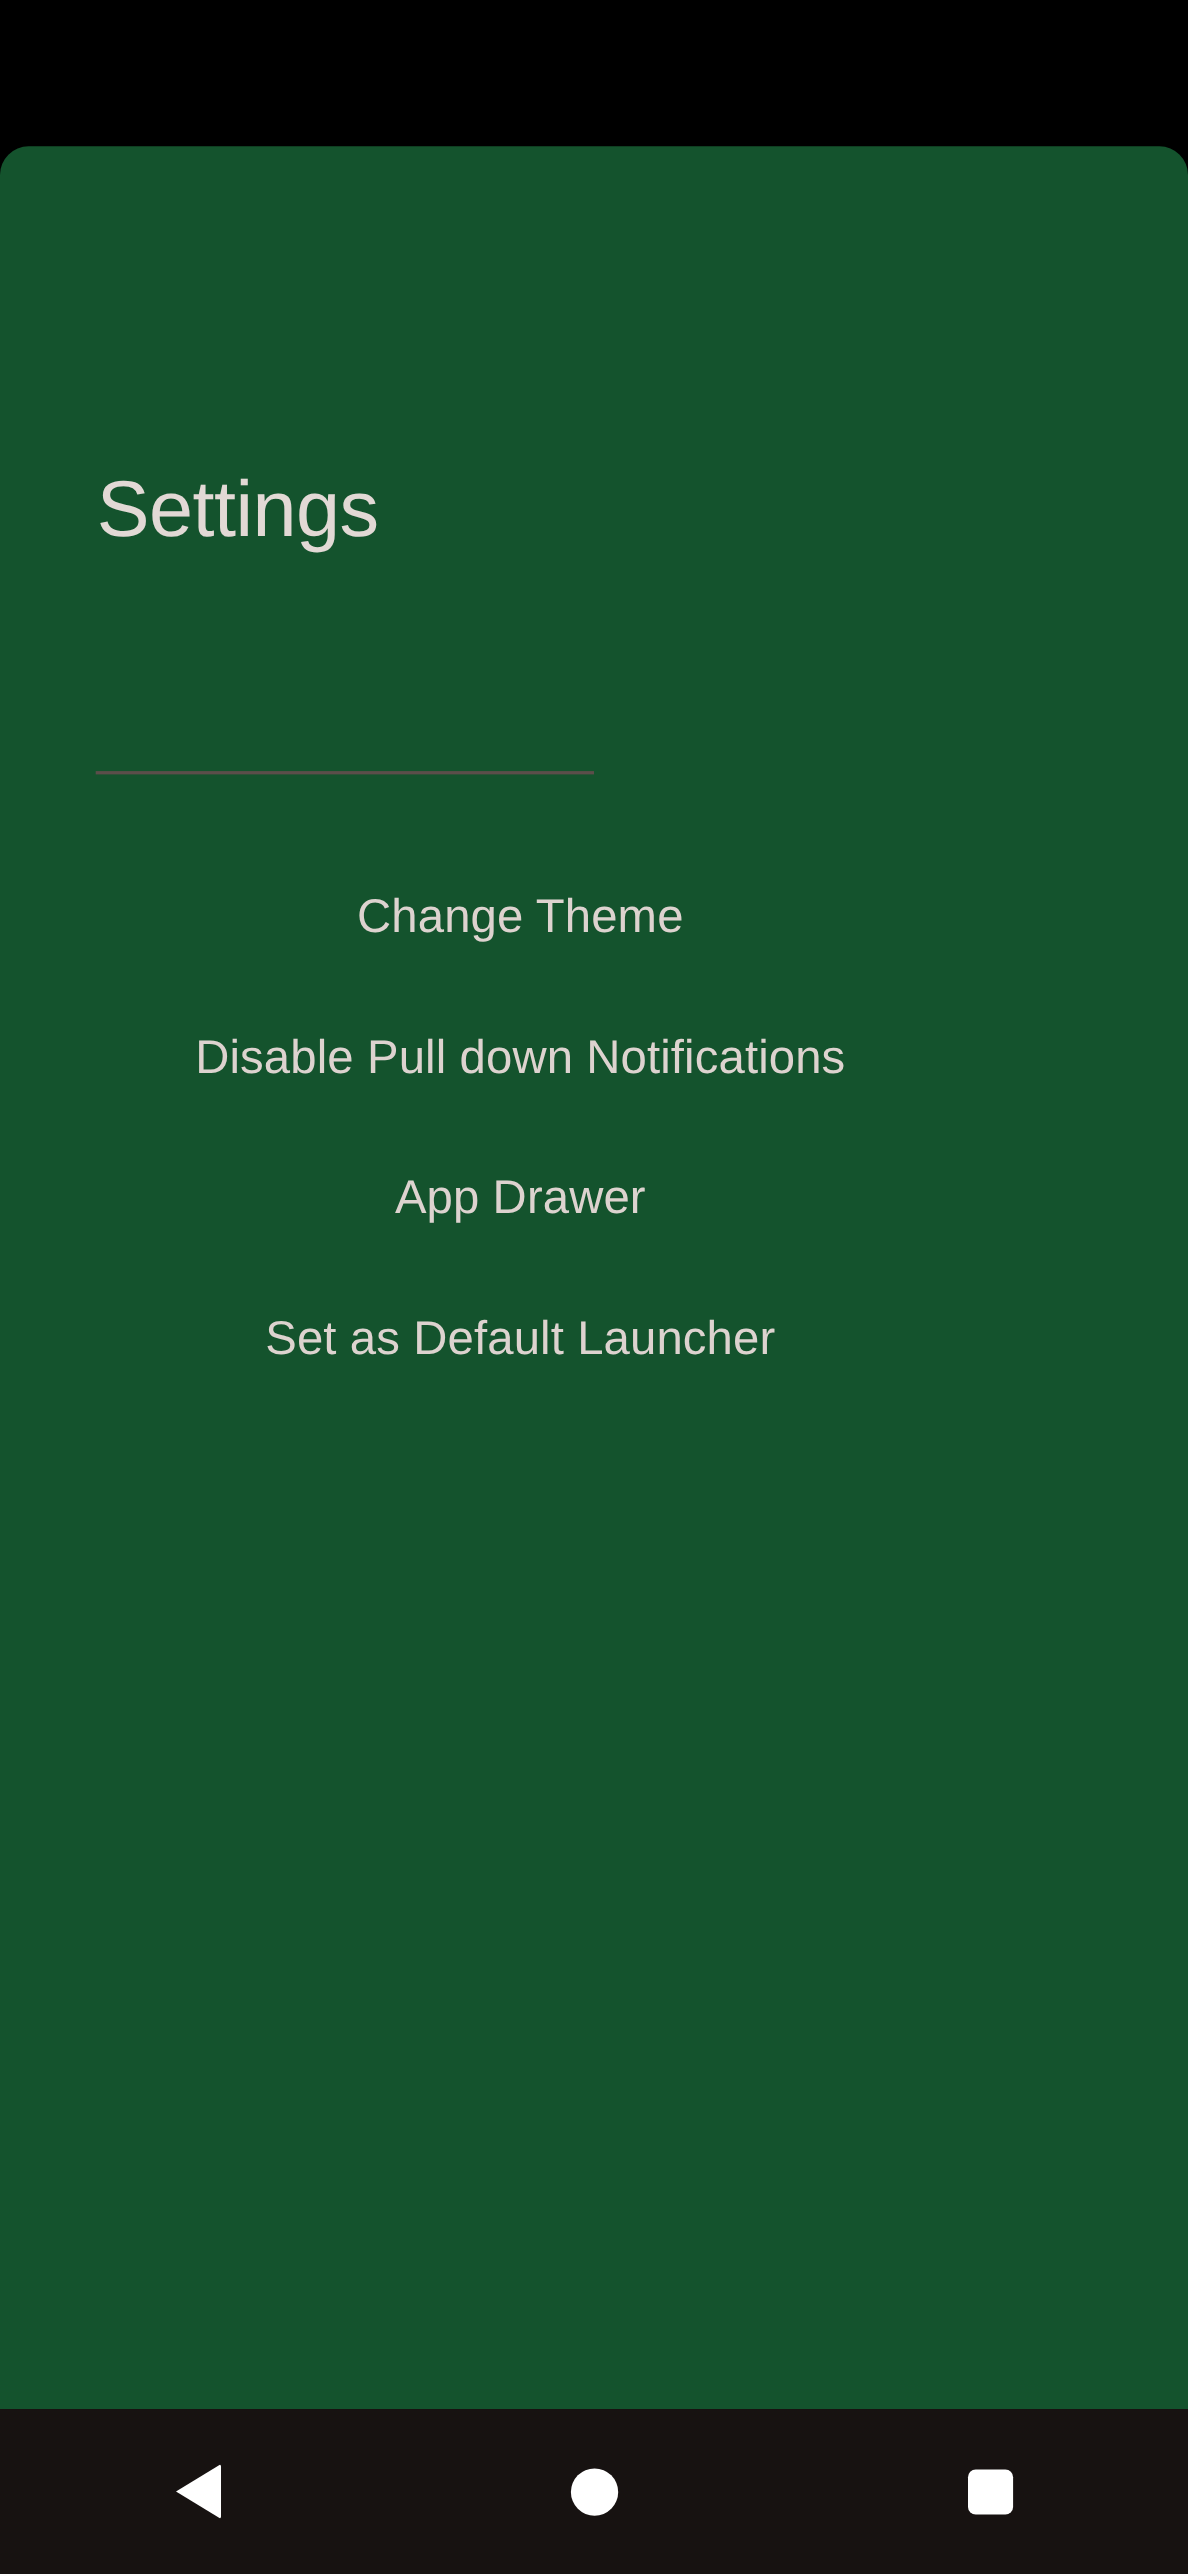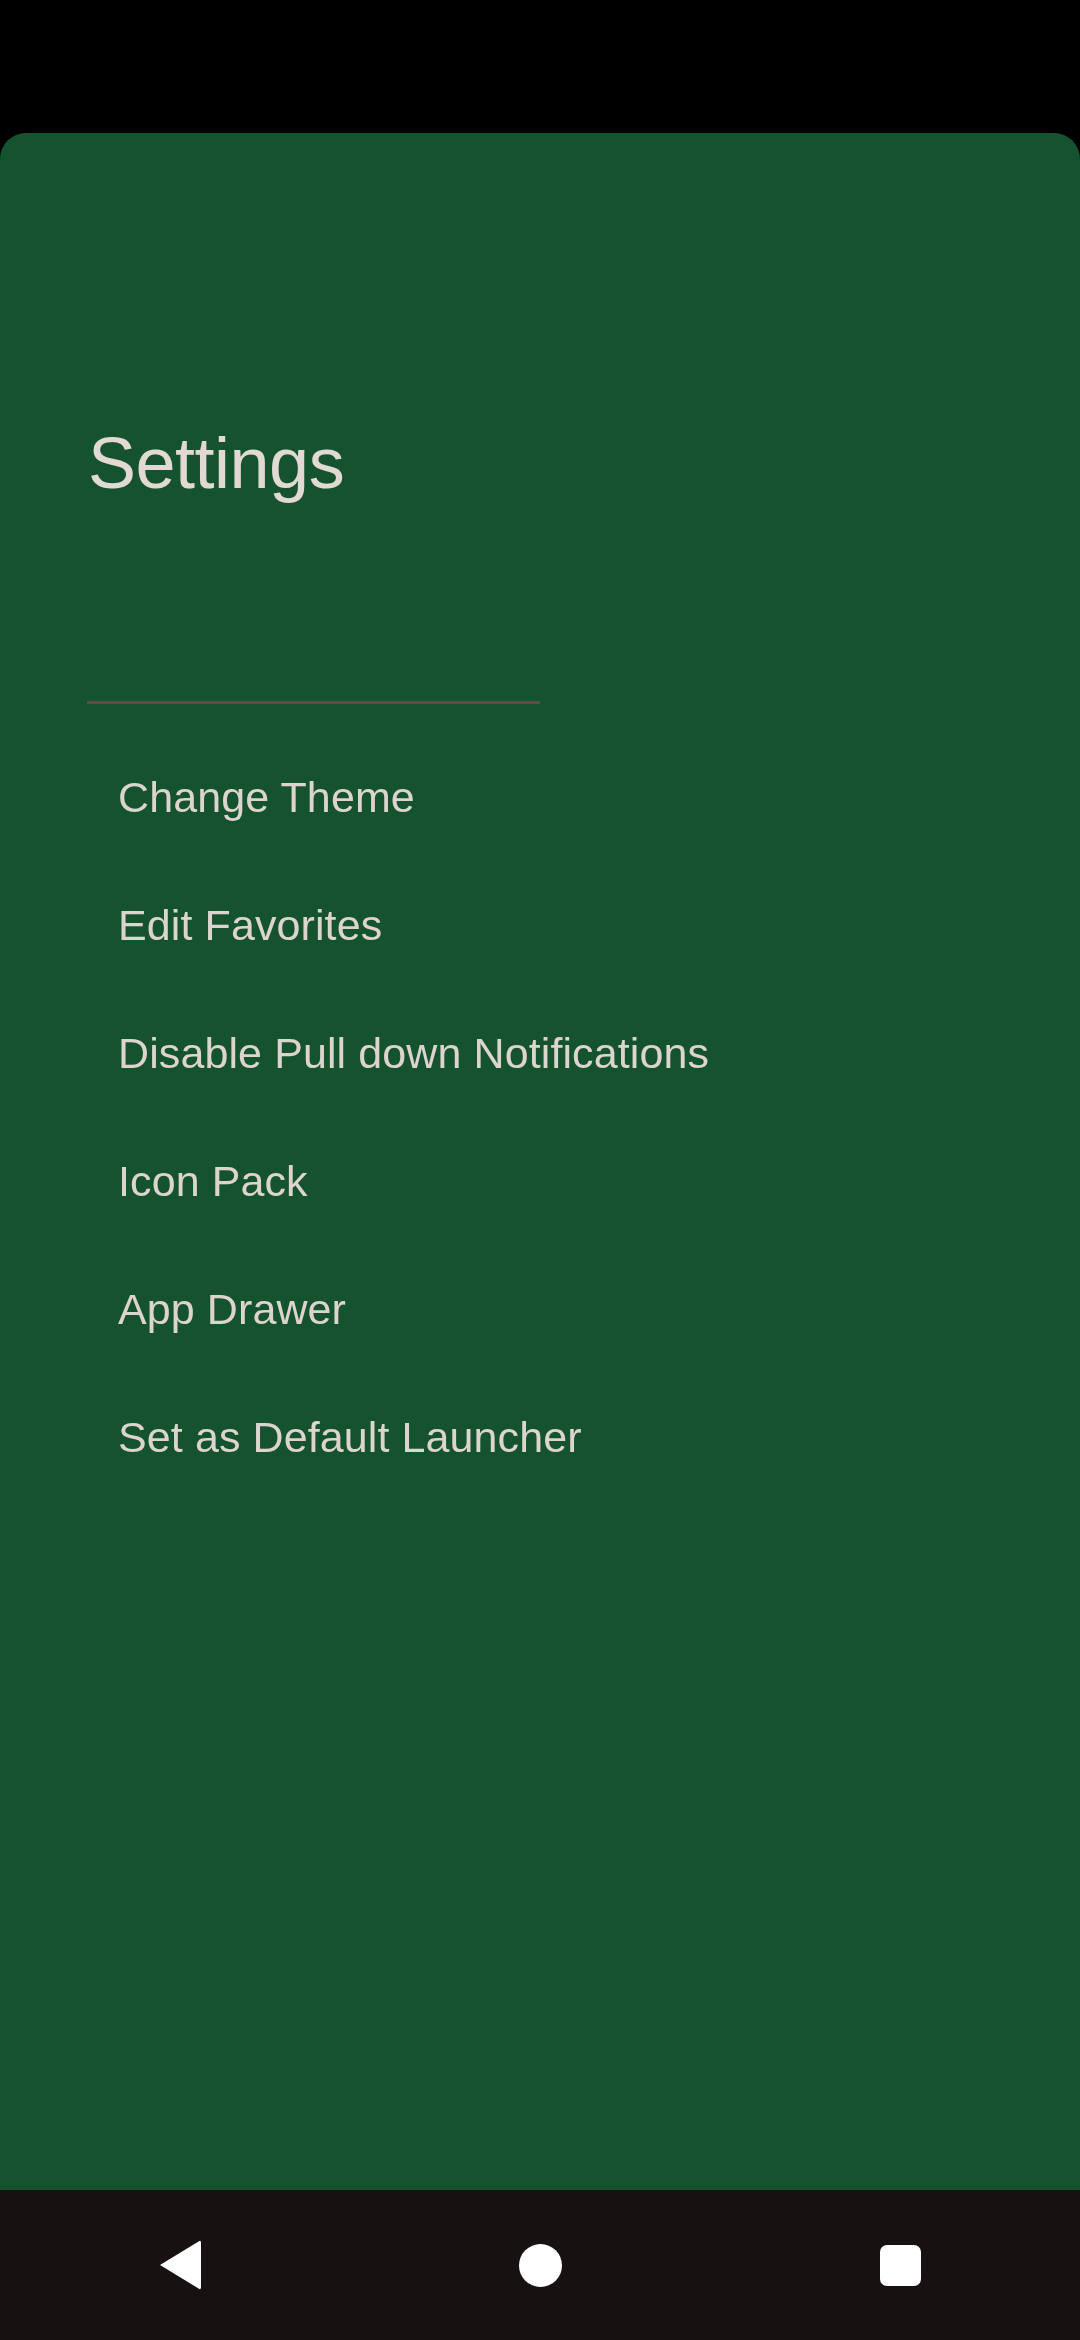--- a/index.html
+++ b/index.html
@@ -71,22 +71,23 @@
     left: 87px;
     top: 568px;
     width: 453px;
     height: 3px;
     background: #5b4e4a;
   }
 
   #settings-menu {
     position: absolute;
     left: 0;
-    top: 600px;
+    top: 636px;
     width: 868px;
+    text-align: center;
   }
 
   .menu-item {
     display: block;
     position: relative;
     height: 128px;
     line-height: 128px;
     padding-left: 118px;
     padding-right: 40px;
     font-size: 43px;
@@ -155,27 +156,25 @@
     <div id="settings-panel">
 
       <div id="page-title">Settings</div>
 
       <div id="title-divider"></div>
 
       <div id="settings-menu">
 
         <div class="menu-item">Change Theme</div>
 
-        <div class="menu-item">Edit Favorites</div>
 
 
 
         <div class="menu-item">Disable Pull down Notifications</div>
 
-        <div class="menu-item">Icon Pack</div>
 
         <div class="menu-item">App Drawer</div>
 
 
         <div class="menu-item">Set as Default Launcher</div>
 
 
       </div>
     </div>
 

